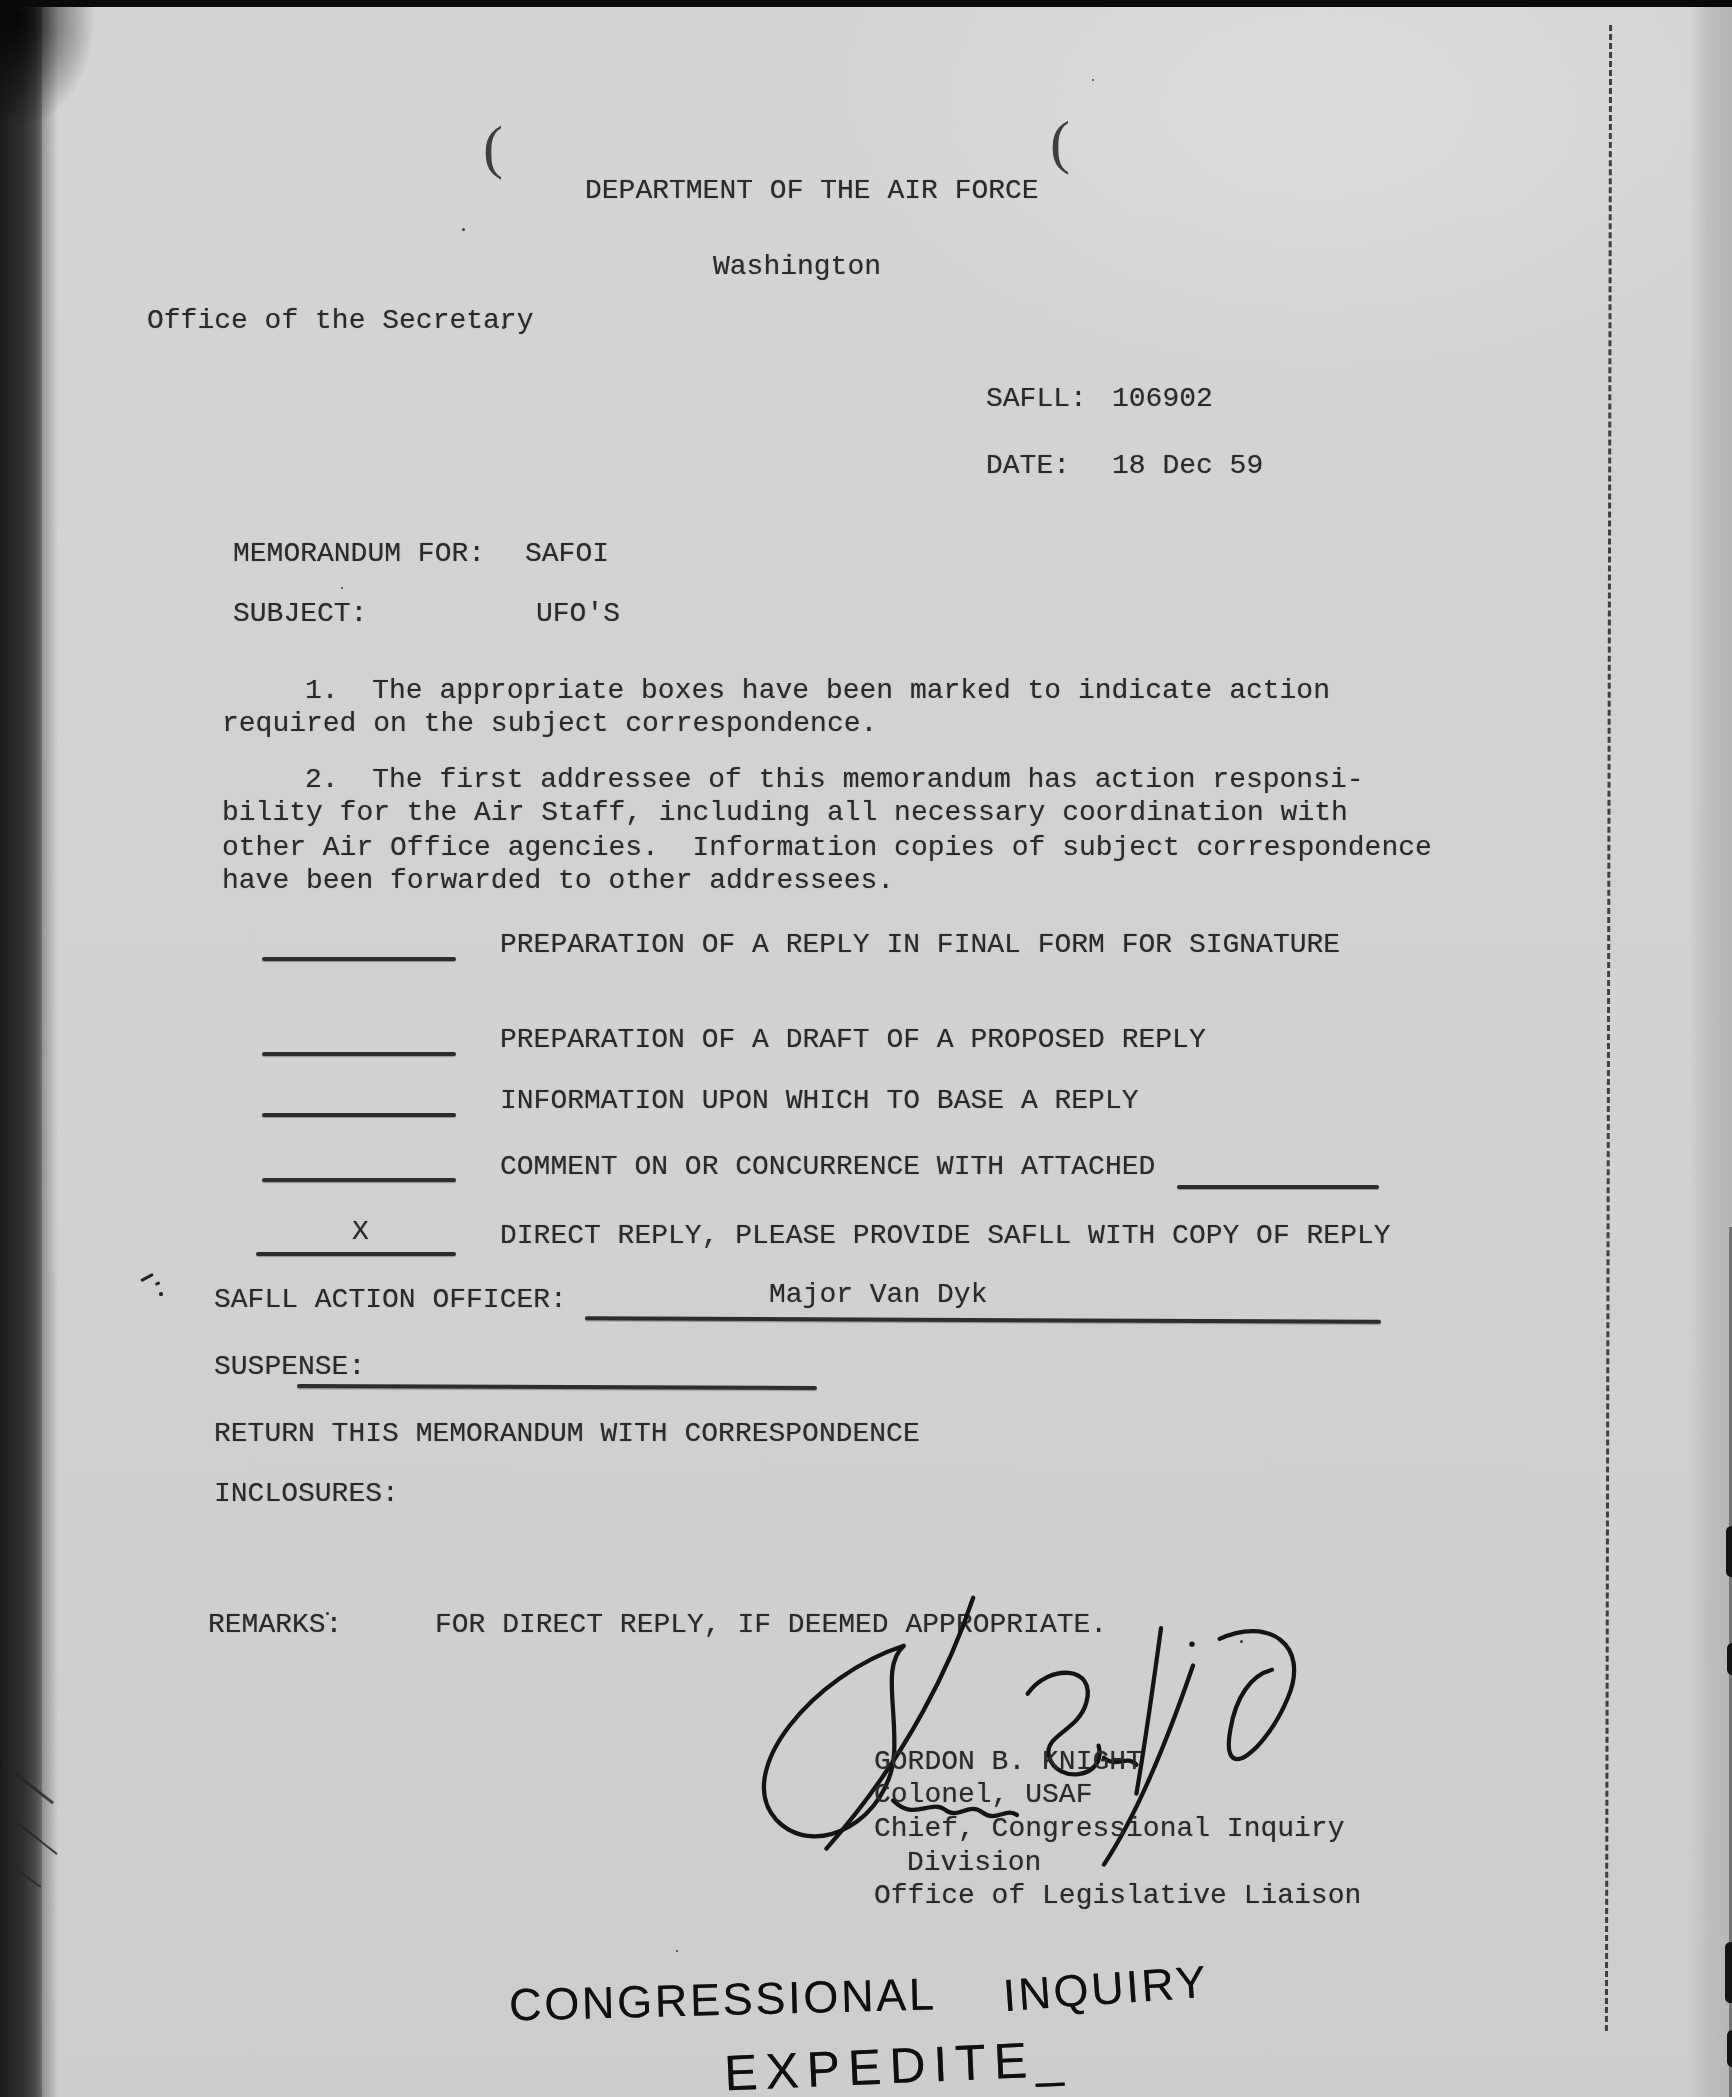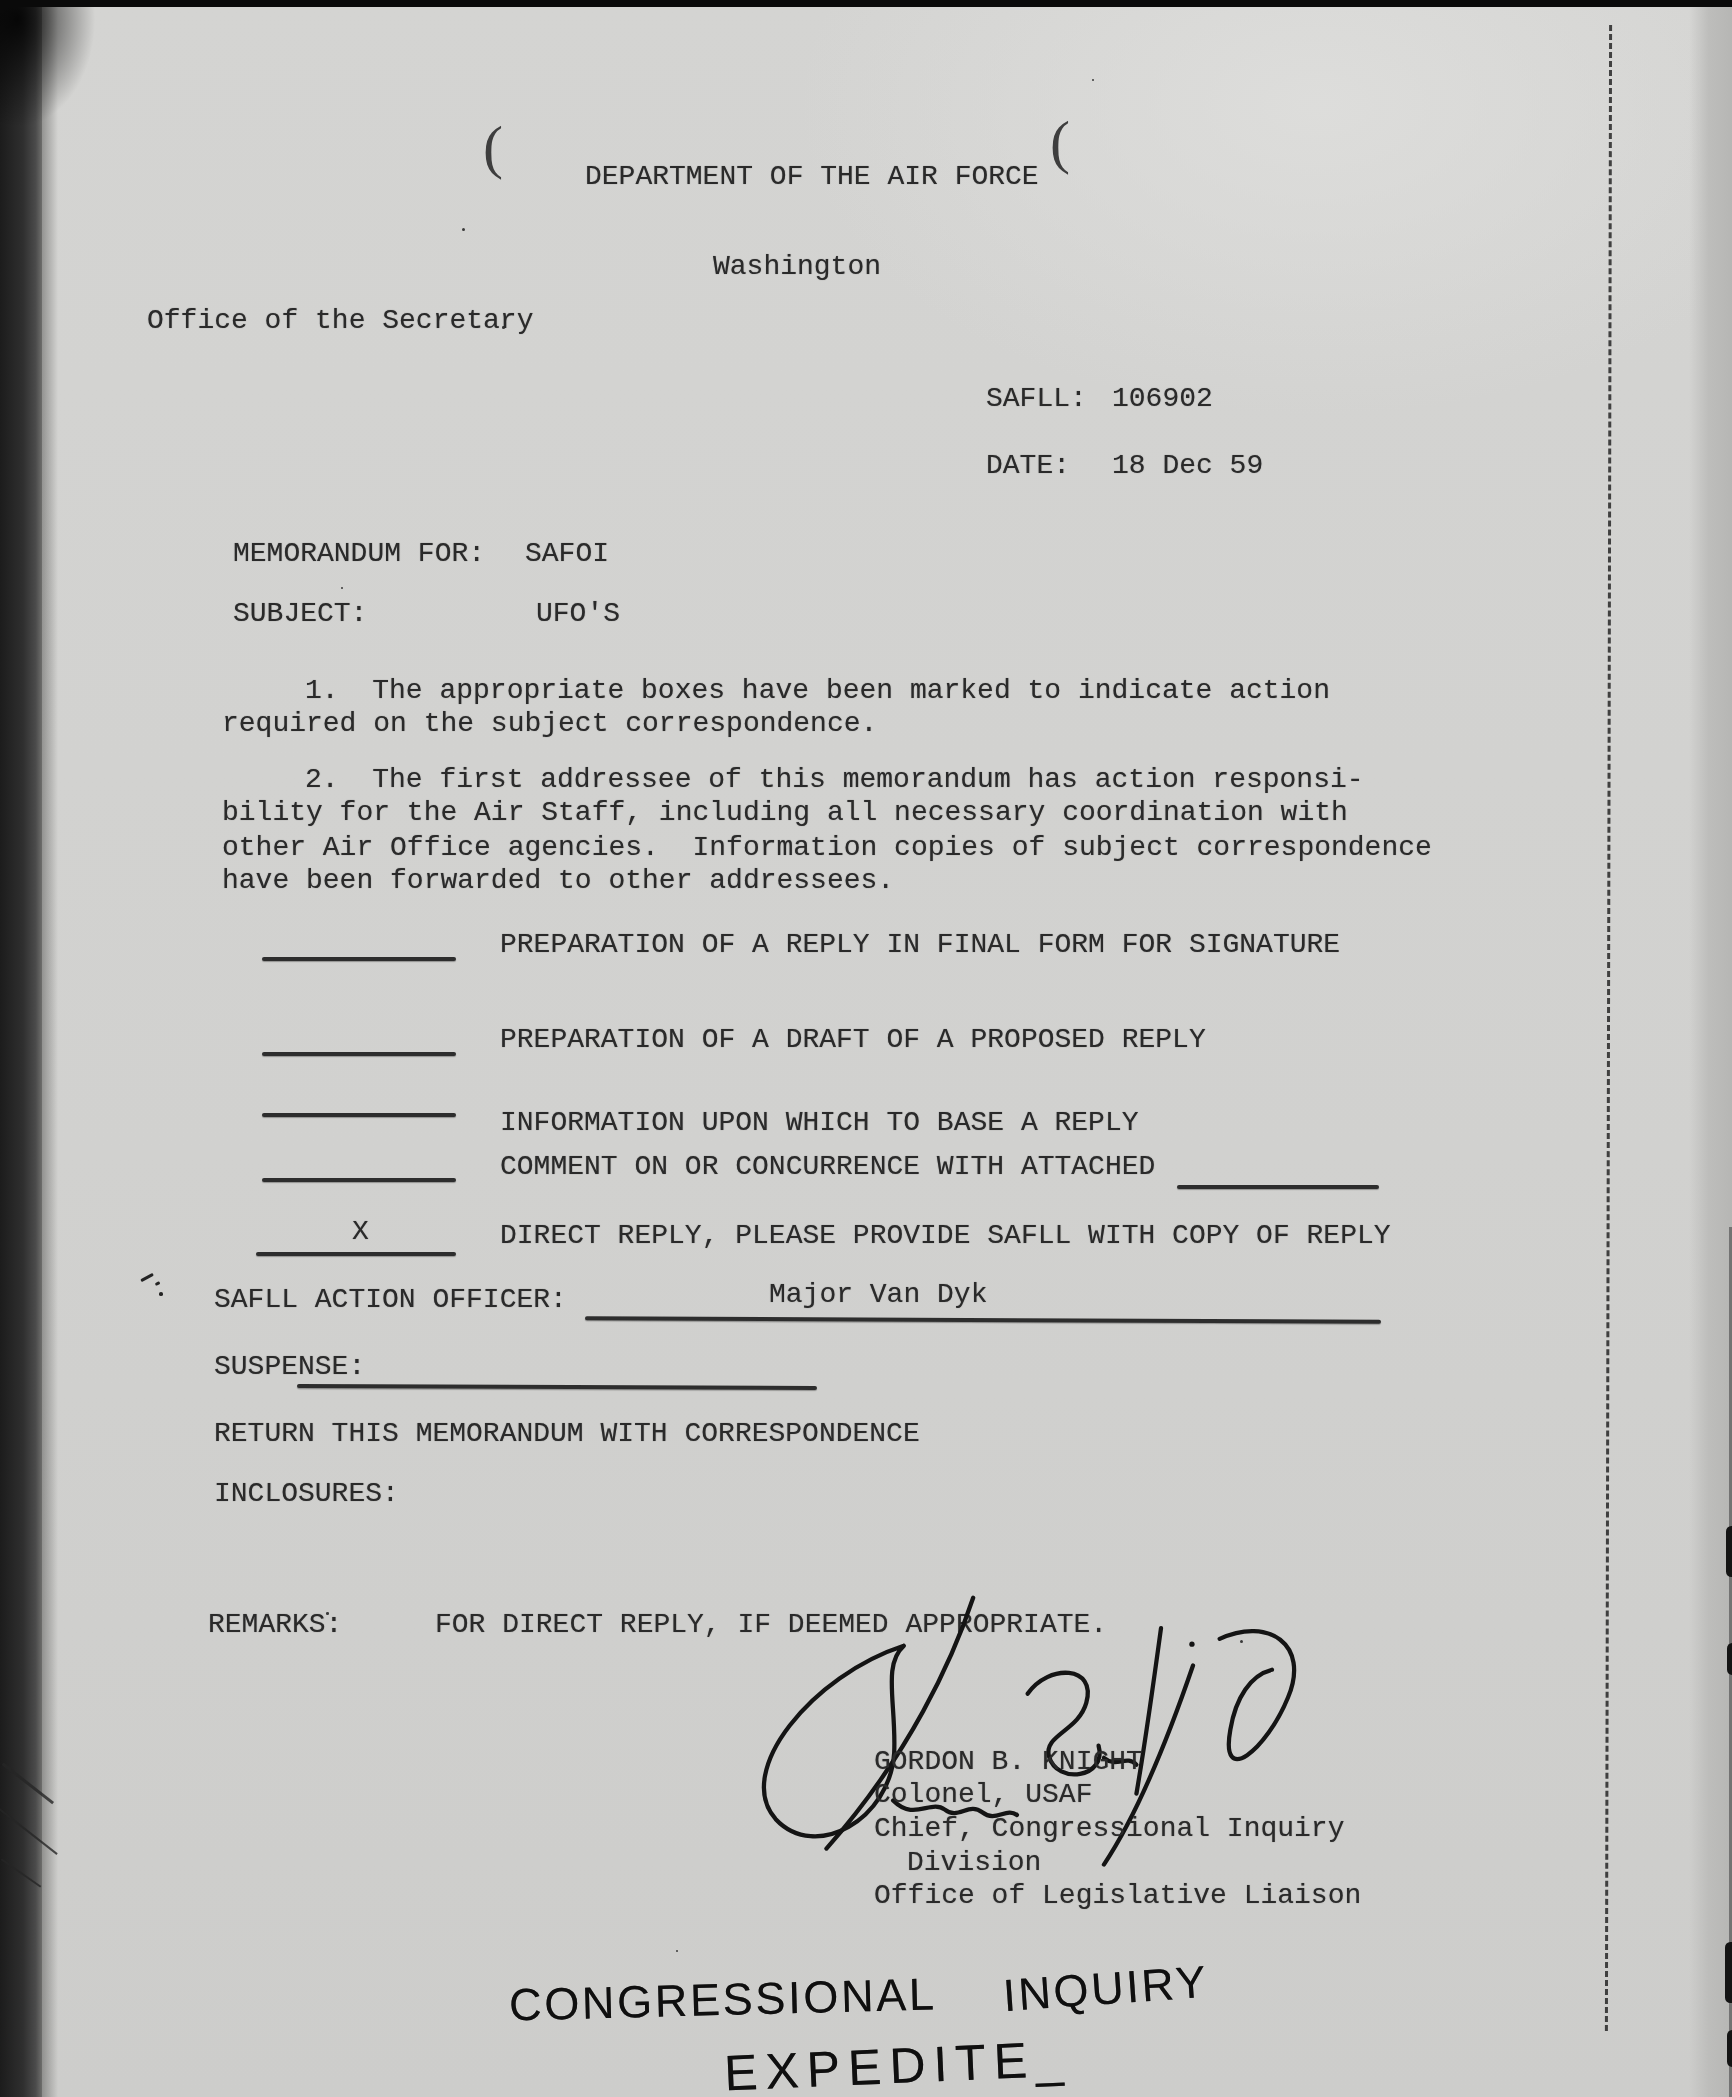--- a/index.html
+++ b/index.html
@@ -63,21 +63,21 @@
   <div class="speck" style="left:1240px;top:1640px;width:3.2px;height:3.2px;"></div>
   <div class="speck" style="left:676px;top:1950px;width:2.1px;height:2.1px;"></div>
 
   <div class="tick" style="left:140px;top:1276px;width:14px;height:2.7px;transform:rotate(-28deg);"></div>
   <div class="tick" style="left:155px;top:1282px;width:5.3px;height:2.7px;transform:rotate(-28deg);"></div>
   <div class="tick" style="left:159px;top:1292px;width:3.7px;height:3.7px;border-radius:50%;"></div>
 
   <span class="paren" style="left:483px;top:113px;">(</span>
   <span class="paren" style="left:1050px;top:108px;">(</span>
 
-  <span class="t" style="left:585px;top:160px;">DEPARTMENT OF THE AIR FORCE</span>
+  <span class="t" style="left:585px;top:174px;">DEPARTMENT OF THE AIR FORCE</span>
   <span class="t" style="left:713px;top:250px;">Washington</span>
   <span class="t" style="left:147px;top:304px;">Office of the Secretary</span>
 
   <span class="t" style="left:986px;top:382px;">SAFLL:</span>
   <span class="t" style="left:1112px;top:382px;">106902</span>
   <span class="t" style="left:986px;top:449px;">DATE:</span>
   <span class="t" style="left:1112px;top:449px;">18 Dec 59</span>
 
   <span class="t" style="left:233px;top:537px;">MEMORANDUM FOR:</span>
   <span class="t" style="left:525px;top:537px;">SAFOI</span>
@@ -92,21 +92,21 @@
   <span class="t" style="left:222px;top:831px;">other Air Office agencies.  Information copies of subject correspondence</span>
   <span class="t" style="left:222px;top:864px;">have been forwarded to other addressees.</span>
 
   <div class="blank" style="left:262px;top:957px;width:194px;"></div>
   <span class="t" style="left:500px;top:928px;">PREPARATION OF A REPLY IN FINAL FORM FOR SIGNATURE</span>
 
   <div class="blank" style="left:262px;top:1052px;width:194px;"></div>
   <span class="t" style="left:500px;top:1023px;">PREPARATION OF A DRAFT OF A PROPOSED REPLY</span>
 
   <div class="blank" style="left:262px;top:1113px;width:194px;"></div>
-  <span class="t" style="left:500px;top:1084px;margin-top:22px;">INFORMATION UPON WHICH TO BASE A REPLY</span>
+  <span class="t" style="left:500px;top:1084px;">INFORMATION UPON WHICH TO BASE A REPLY</span>
 
   <div class="blank" style="left:262px;top:1178px;width:194px;"></div>
   <span class="t" style="left:500px;top:1150px;">COMMENT ON OR CONCURRENCE WITH ATTACHED</span>
   <div class="blank" style="left:1177px;top:1185px;width:202px;"></div>
 
   <span class="t" style="left:352px;top:1215px;">X</span>
   <div class="blank" style="left:256px;top:1252px;width:200px;"></div>
   <span class="t" style="left:500px;top:1219px;">DIRECT REPLY, PLEASE PROVIDE SAFLL WITH COPY OF REPLY</span>
 
   <span class="t" style="left:214px;top:1283px;">SAFLL ACTION OFFICER:</span>

